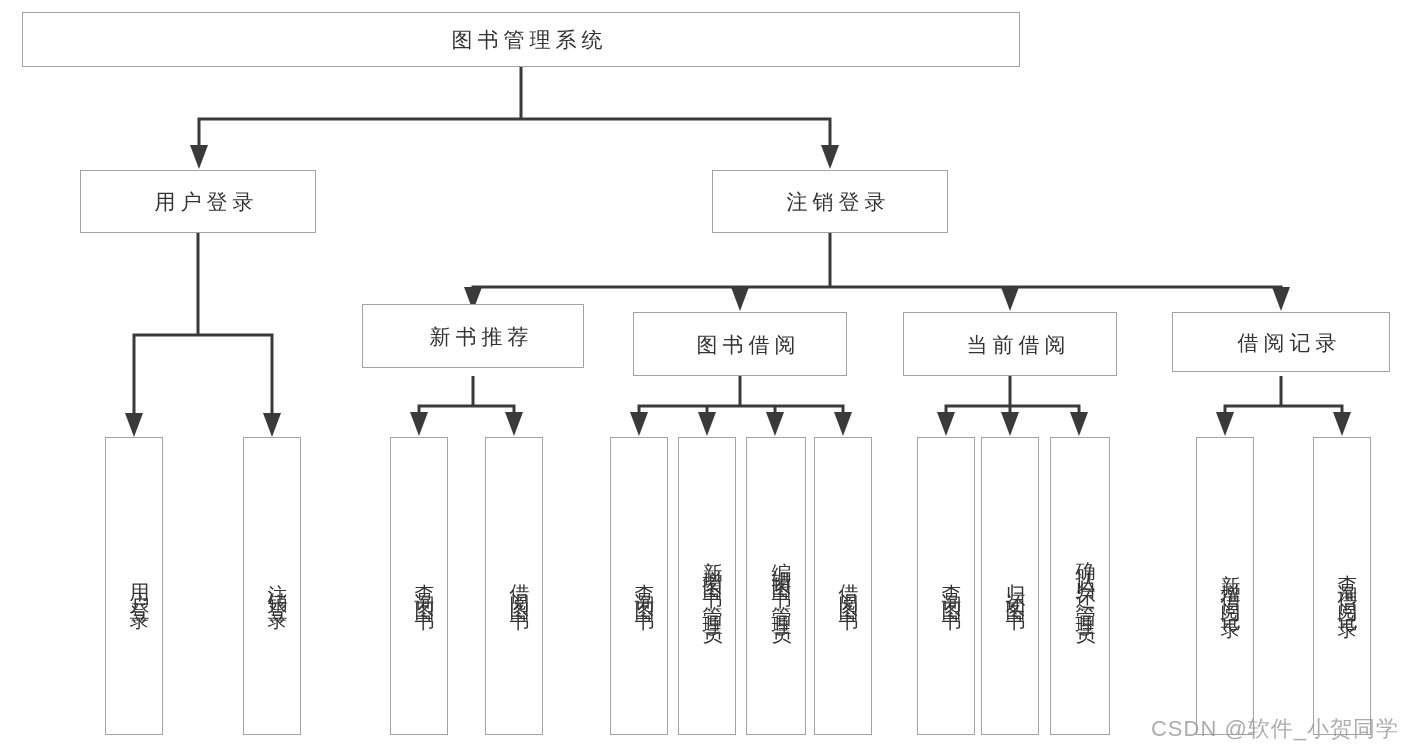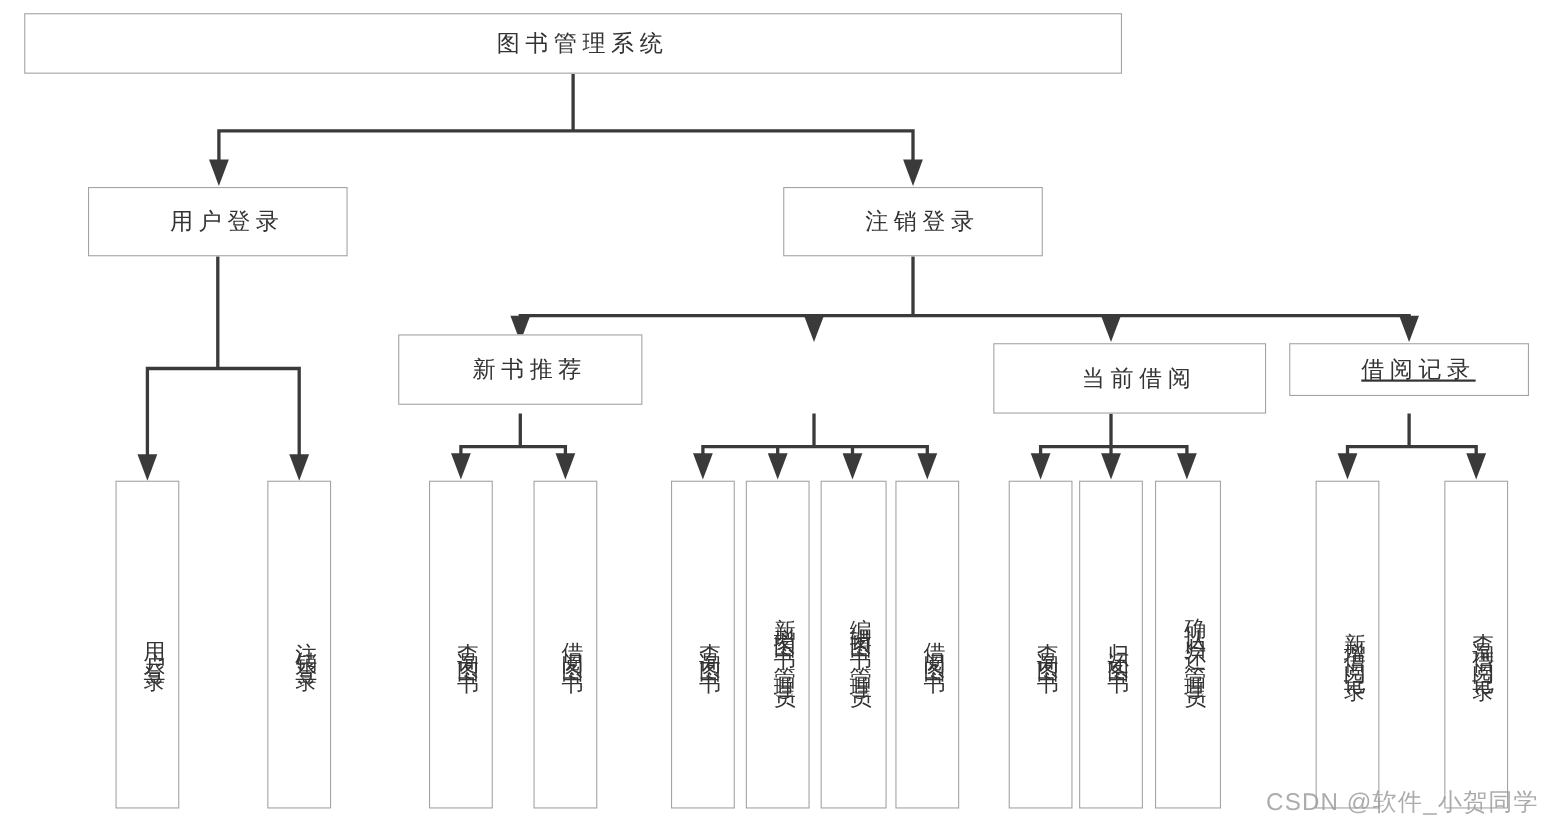--- a/index.html
+++ b/index.html
@@ -102,22 +102,23 @@
       <polygon points="1333,412 1351,412 1342,436"></polygon>
     </g>
   </svg>
 
   <div class="box box-h" style="left:22px; top:12px; width:998px; height:55px;">图书管理系统</div>
 
   <div class="box box-h" style="left:80px; top:170px; width:236px; height:63px;">用户登录</div>
   <div class="box box-h" style="left:712px; top:170px; width:236px; height:63px;">注销登录</div>
 
   <div class="box box-h" style="left:362px; top:304px; width:222px; height:64px;">新书推荐</div>
-  <div class="box box-h" style="left:903px; top:312px; width:248px; height:64px;">当前借阅</div>
-  <div class="box box-h" style="left:1172px; top:312px; width:218px; height:48px;text-decoration:underline;">借阅记录</div>
+  <div class="box box-h" style="left:633px; top:312px; width:214px; height:64px;">图书借阅</div>
+  <div class="box box-h" style="left:903px; top:312px; width:214px; height:64px;">当前借阅</div>
+  <div class="box box-h" style="left:1172px; top:312px; width:218px; height:60px;">借阅记录</div>
 
   <div class="box box-v" style="left:105px; top:437px; width:58px; height:298px;">用户登录</div>
   <div class="box box-v" style="left:243px; top:437px; width:58px; height:298px;">注销登录</div>
 
   <div class="box box-v" style="left:390px; top:437px; width:58px; height:298px;">查询图书</div>
   <div class="box box-v" style="left:485px; top:437px; width:58px; height:298px;">借阅图书</div>
 
   <div class="box box-v" style="left:610px; top:437px; width:58px; height:298px;">查询图书</div>
   <div class="box box-v" style="left:678px; top:437px; width:58px; height:298px;">新增图书（管理员）</div>
   <div class="box box-v" style="left:746px; top:437px; width:60px; height:298px;">编辑图书（管理员）</div>

